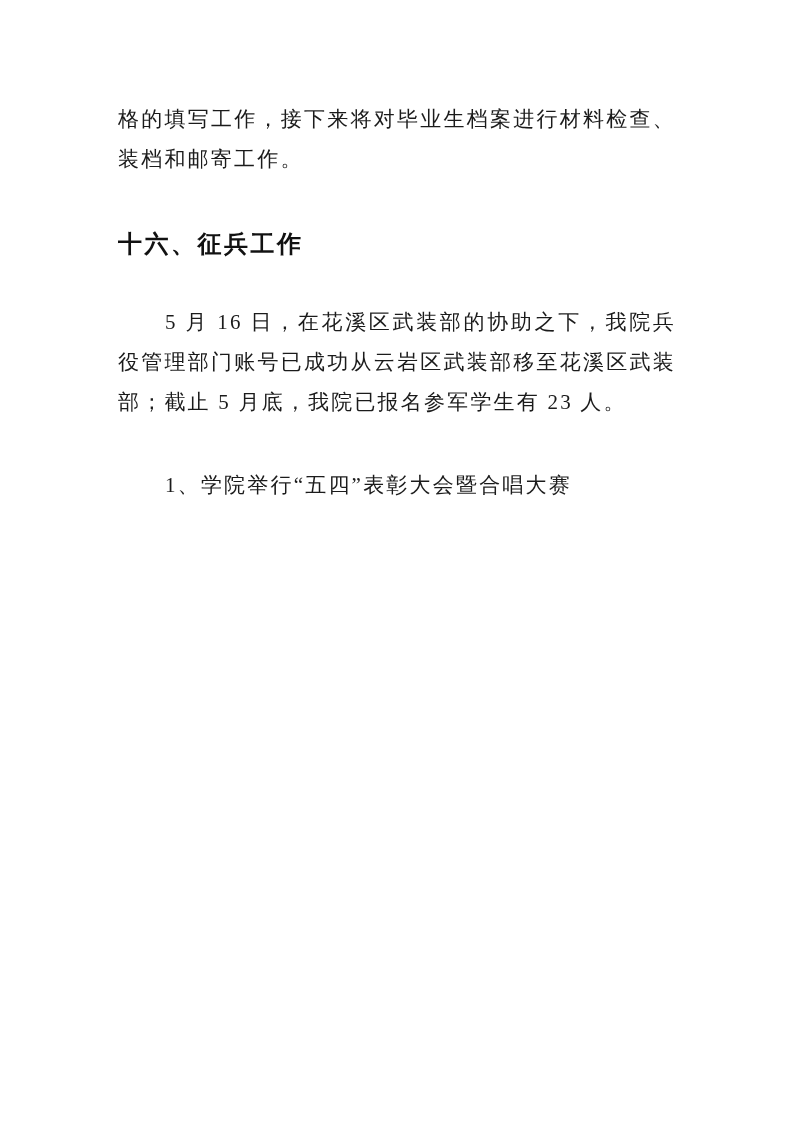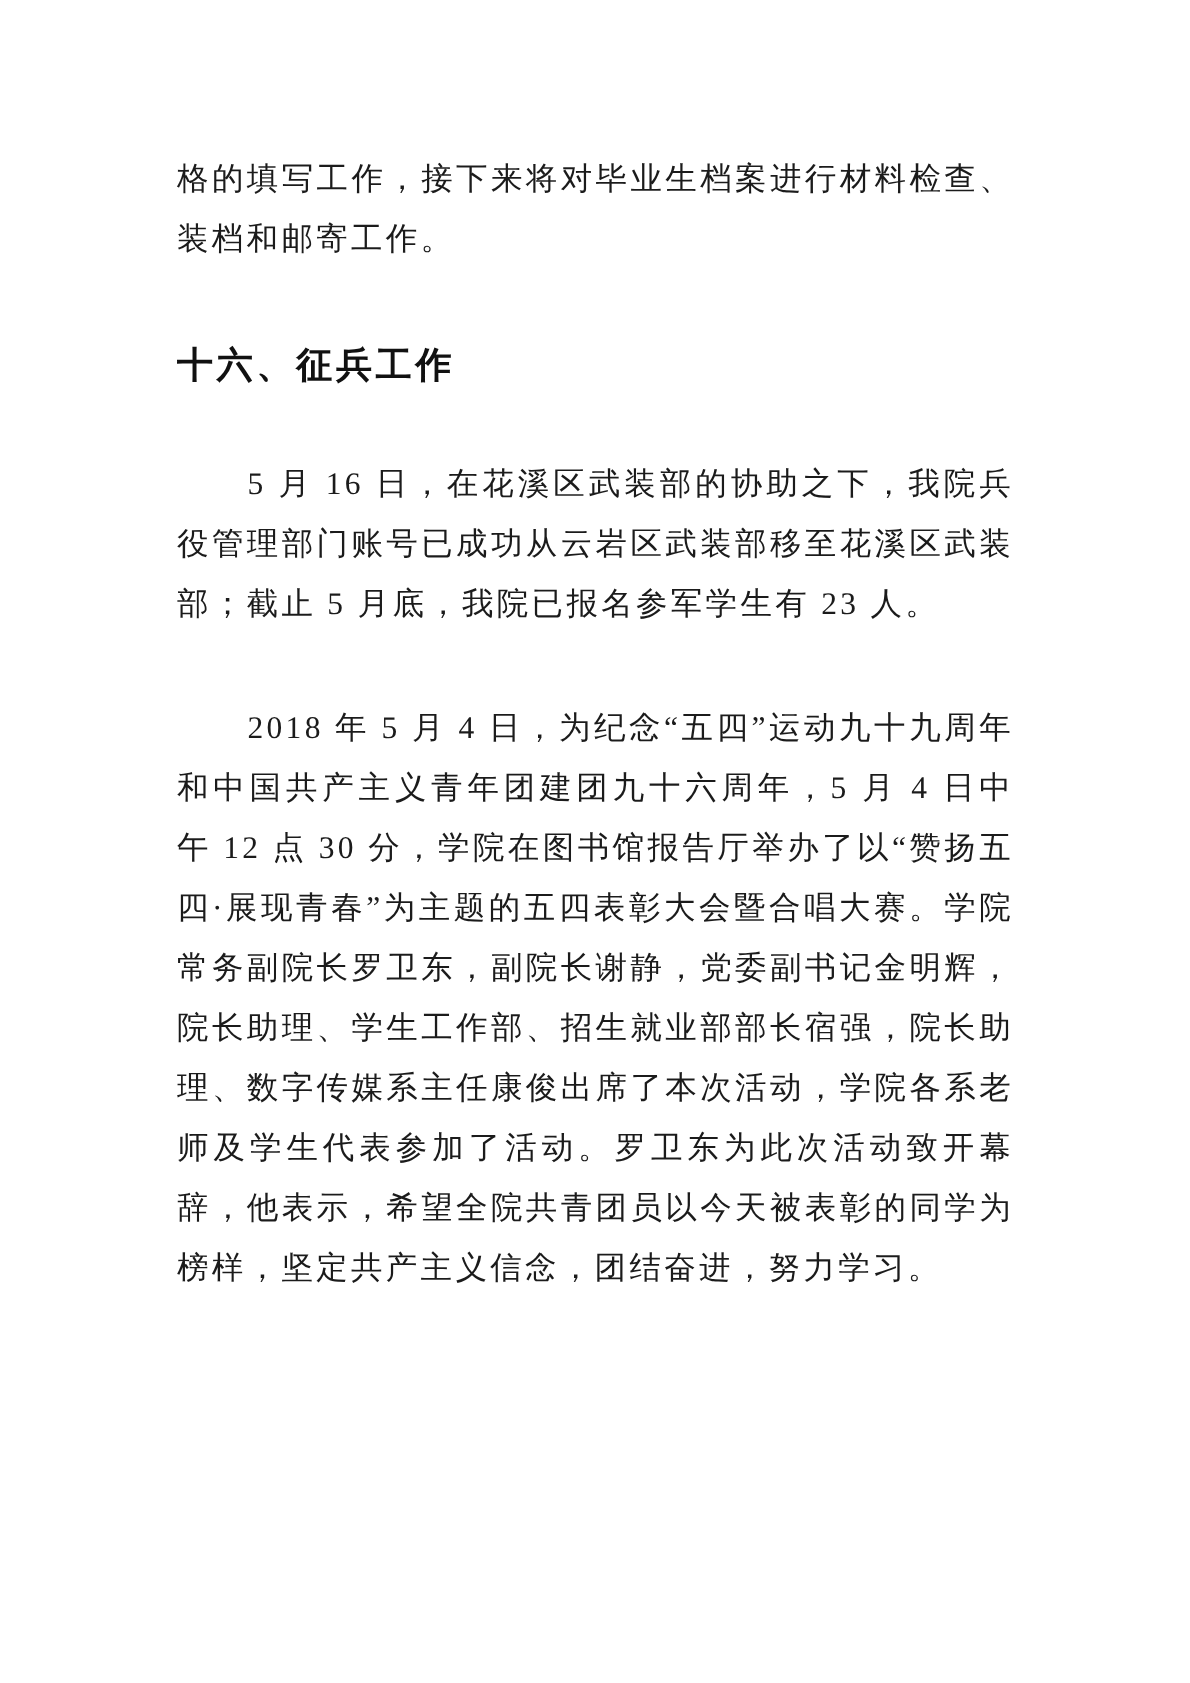--- a/index.html
+++ b/index.html
@@ -53,17 +53,17 @@
 
 <div class="page">
 
   <p class="par">格的填写工作，接下来将对毕业生档案进行材料检查、装档和邮寄工作。</p>
 
   <h2 class="heading first-gap">十六、征兵工作</h2>
 
   <p class="par ind">5 月 16 日，在花溪区武装部的协助之下，我院兵役管理部门账号已成功从云岩区武装部移至花溪区武装部；截止 5 月底，我院已报名参军学生有 23 人。</p>
 
 
+  <p class="par ind">1、学院举行“五四”表彰大会暨合唱大赛</p>
 
-  <p class="par ind">2018 年 5 月 4 日，为纪念“五四”运动九十九周年和中国共产主义青年团建团九十六周年，5 月 4 日中午 12 点 30 分，学院在图书馆报告厅举办了以“赞扬五四·展现青春”为主题的五四表彰大会暨合唱大赛。学院常务副院长罗卫东，副院长谢静，党委副书记金明辉，院长助理、学生工作部、招生就业部部长宿强，院长助理、数字传媒系主任康俊出席了本次活动，学院各系老师及学生代表参加了活动。罗卫东为此次活动致开幕辞，他表示，希望全院共青团员以今天被表彰的同学为榜样，坚定共产主义信念，团结奋进，努力学习。</p>
 
 
 </div>
 
 </body></html>

